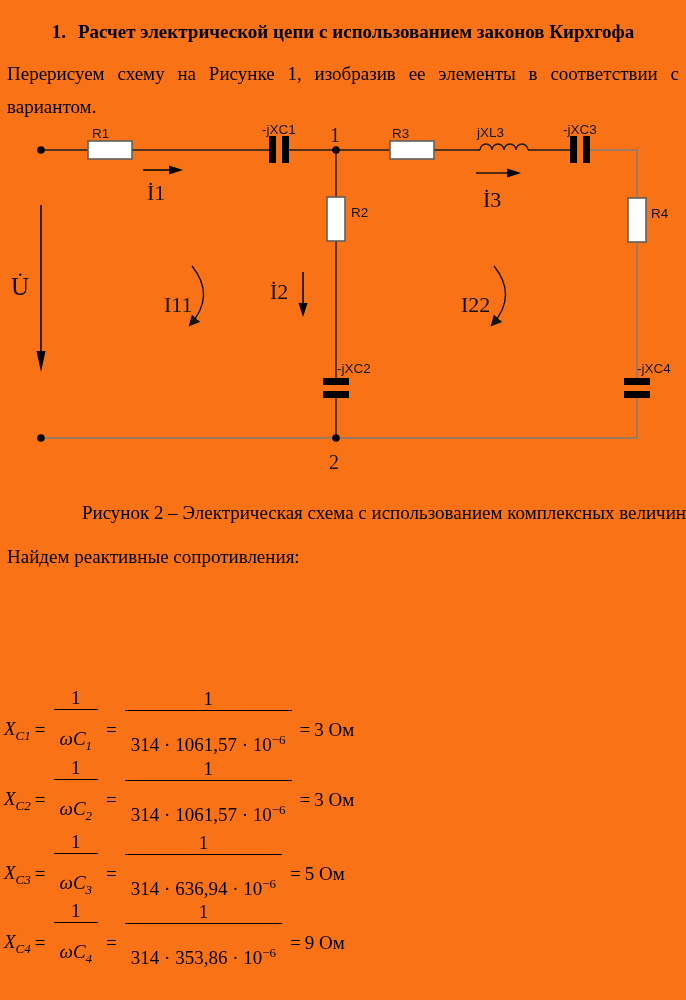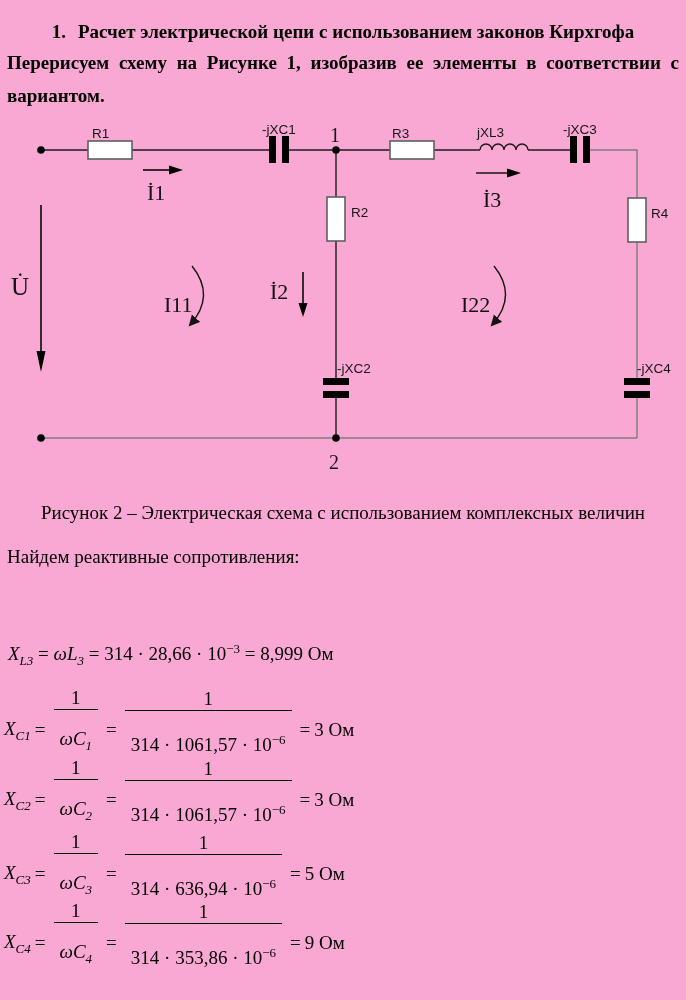--- a/index.html
+++ b/index.html
@@ -1,23 +1,23 @@
 <!DOCTYPE html>
 <html><head>
 <meta charset="utf-8">
 <style>
   html,body{margin:0;padding:0;background:#ffffff;}
-  .page{position:relative;width:686px;height:1000px;background:#f9a8d4;
+  .page{position:relative;width:686px;height:1000px;background:#f97316;
         font-family:"Liberation Serif",serif;color:#000;overflow:hidden;}
   .title{position:absolute;top:21px;left:0;width:100%;text-align:center;
          font-weight:bold;font-size:19px;white-space:pre;}
   .title .num{margin-right:12px;}
-  .intro{position:absolute;top:46px;left:7px;width:672px;font-size:19px;
-         line-height:33px;text-align:justify;font-weight:bold;}
-  .caption{position:absolute;top:502px;left:0;width:100%;text-align:center;font-size:19px;}
+  .intro{position:absolute;top:57px;left:7px;width:672px;font-size:19px;
+         line-height:33px;text-align:justify;}
+  .caption{position:absolute;top:502px;left:0;width:100%;text-align:right;font-size:19px;}
   .lead{position:absolute;left:7px;font-size:19px;}
   .formula{position:absolute;left:8px;font-size:19px;white-space:pre;}
   .formula i, .frac-row i{font-style:italic;}
   sub.ms{font-size:13px;font-style:italic;}
   sup.mp{font-size:13px;}
   .frac-row{position:absolute;left:4px;display:flex;align-items:center;
             font-size:19px;white-space:pre;}
   .frac{display:inline-flex;flex-direction:column;align-items:center;margin:0 4px;}
   .frac .num{line-height:22px;padding:0 2px;}
   .frac .den{border-top:1.4px solid #000;line-height:25px;padding:16px 6px;}
@@ -134,21 +134,20 @@
     <text class="ilabel" x="483" y="92">İ3</text>
     <text class="lplabel" x="164" y="197">I11</text>
     <text class="lplabel" x="461" y="197">I22</text>
   </svg>
 
   <div class="caption">Рисунок 2 – Электрическая схема с использованием комплексных величин</div>
 
   <div class="lead" style="top:546px">Найдем реактивные сопротивления:</div>
 
 
-  <div class="formula" style="top:641px"><i>X</i><sub class="ms">L3</sub><span> = </span><i>ωL</i><sub class="ms">3</sub><span> = 314 · 28,66 · 10</span><sup class="mp">−3</sup><span> = 8,999 Ом</span></div>
 
   <div class="frac-row" style="top:687px"><span><i>X</i><sub class="ms">C1</sub></span><span class="meq">=</span><span class="frac"><span class="num">1</span><span class="den"><i>ωC</i><sub class="ms">1</sub></span></span><span class="meq">=</span><span class="frac"><span class="num">1</span><span class="den"><span>314 · 1061,57 · 10</span><sup class="mp">−6</sup></span></span><span class="meq">=</span><span>3 Ом</span></div>
 
   <div class="frac-row" style="top:757px"><span><i>X</i><sub class="ms">C2</sub></span><span class="meq">=</span><span class="frac"><span class="num">1</span><span class="den"><i>ωC</i><sub class="ms">2</sub></span></span><span class="meq">=</span><span class="frac"><span class="num">1</span><span class="den"><span>314 · 1061,57 · 10</span><sup class="mp">−6</sup></span></span><span class="meq">=</span><span>3 Ом</span></div>
 
   <div class="frac-row" style="top:831px"><span><i>X</i><sub class="ms">C3</sub></span><span class="meq">=</span><span class="frac"><span class="num">1</span><span class="den"><i>ωC</i><sub class="ms">3</sub></span></span><span class="meq">=</span><span class="frac"><span class="num">1</span><span class="den"><span>314 · 636,94 · 10</span><sup class="mp">−6</sup></span></span><span class="meq">=</span><span>5 Ом</span></div>
 
   <div class="frac-row" style="top:900px"><span><i>X</i><sub class="ms">C4</sub></span><span class="meq">=</span><span class="frac"><span class="num">1</span><span class="den"><i>ωC</i><sub class="ms">4</sub></span></span><span class="meq">=</span><span class="frac"><span class="num">1</span><span class="den"><span>314 · 353,86 · 10</span><sup class="mp">−6</sup></span></span><span class="meq">=</span><span>9 Ом</span></div>
 
 

